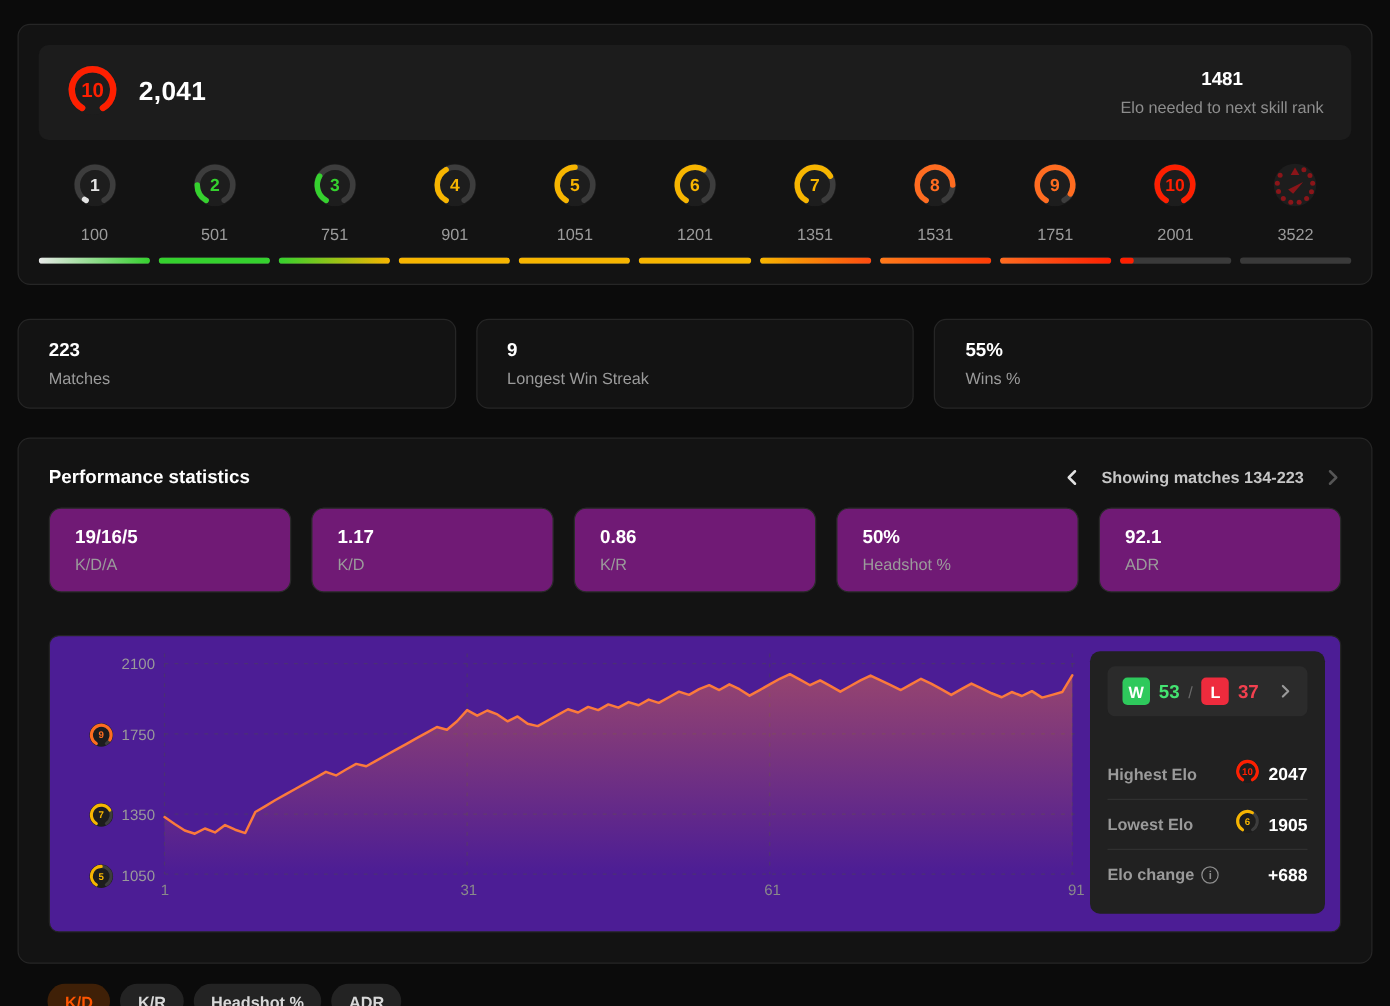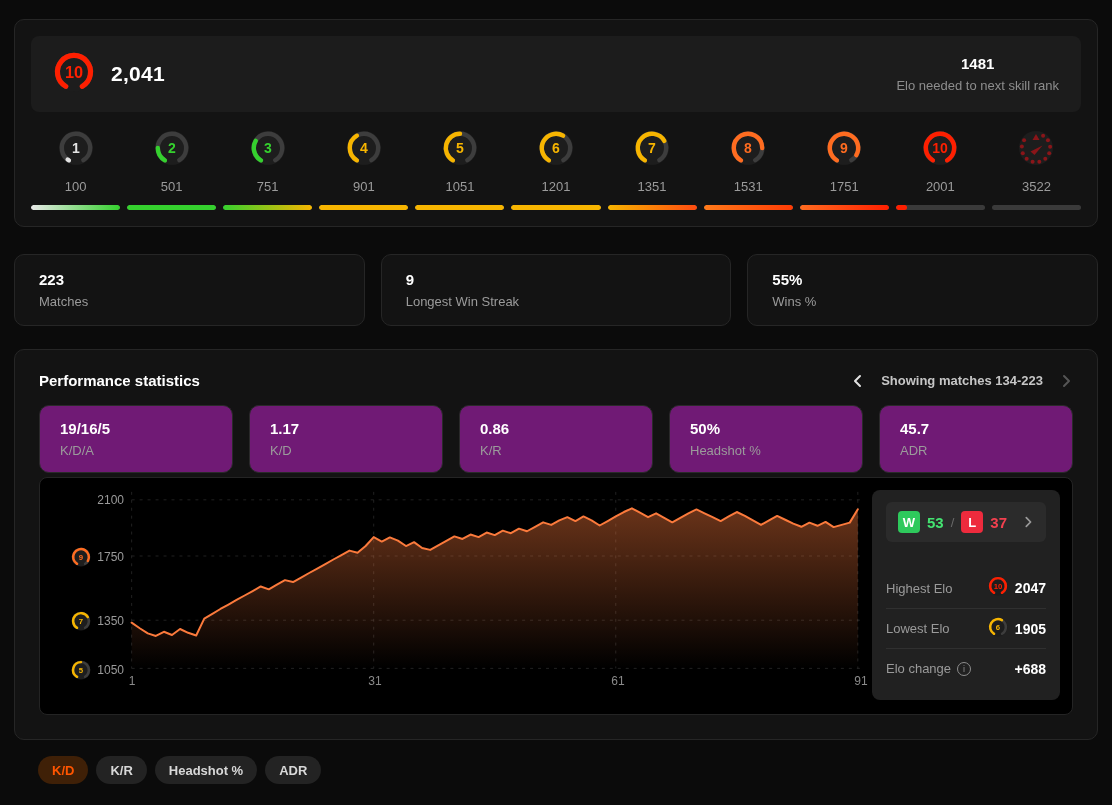--- a/index.html
+++ b/index.html
@@ -38,22 +38,22 @@
   .perf-header { display:flex; align-items:center; justify-content:space-between;
                  padding:22px 24px 16px; }
   .perf-header h2 { font-size:15px; font-weight:bold; }
   .matches-nav { display:flex; align-items:center; gap:16px; }
   .nav-label { font-size:13px; font-weight:bold; color:#c6c6c6; }
   .chev { display:inline-flex; cursor:pointer; }
   .cards-row.inner { margin:0 24px; }
   .cards-row.inner .stat-card { background:#701a75; border-color:#2a2a2a; padding:14px 20px; }
 
   
-  .chart-box { position:relative; margin:4px 24px 0; height:238px;
-               background:#000000; border:1px solid #242424; border-radius:8px; }
+  .chart-box { position:relative; margin:34px 24px 0; height:238px;
+               background:#4c1d95; border:1px solid #242424; border-radius:8px; }
   #chart-svg { position:absolute; inset:0; width:100%; height:100%; }
   .y-tick { position:absolute; left:16px; width:68px; display:flex; align-items:center;
             justify-content:flex-end; gap:6px; font-size:12px; color:#9a9a9a; height:18px; }
   .x-tick { position:absolute; top:196px; transform:translateX(-50%);
             font-size:12px; color:#8a8a8a; }
 
   .chart-side { position:absolute; top:12px; right:12px; bottom:14px; width:188px;
                 background:#212121; border-radius:8px; padding:12px 14px;
                 display:flex; flex-direction:column; }
   .wl-btn { width:100%; height:40px; background:#2b2b2b; border:none; border-radius:6px;
@@ -64,21 +64,21 @@
   .wl-badge.w { background:#2ec95c; }
   .wl-badge.l { background:#ee2b3d; }
   .wl-num { font-size:15px; font-weight:bold; }
   .wl-num.w { color:#44e371; }
   .wl-num.l { color:#f2404f; }
   .wl-sep { color:#6a6a6a; font-size:13px; }
   .wl-btn .chev { margin-left:auto; }
   .side-rows { margin-top:auto; }
   .side-row { display:flex; align-items:center; height:40px; }
   .side-row + .side-row { border-top:1px solid #303030; }
-  .sr-label { font-size:13px; color:#9a9a9a; display:flex; align-items:center; gap:6px; }
+  .sr-label { font-size:13px; color:#9a9a9a; display:flex; align-items:center; gap:6px;font-weight:bold; }
   .sr-right { margin-left:auto; display:flex; align-items:center; gap:7px; }
   .sr-value { font-size:14px; font-weight:bold; }
   .info-i { width:14px; height:14px; border:1px solid #8d8d8d; border-radius:50%;
             display:inline-flex; align-items:center; justify-content:center;
             font-size:9px; color:#8d8d8d; font-style:normal; }
 
   
   .tabs { display:flex; gap:8px; margin:16px 0 0 24px; }
   .tab { height:28px; padding:0 14px; border-radius:14px; border:none; cursor:pointer;
          font-family:inherit; font-size:13px; font-weight:bold;
@@ -312,21 +312,21 @@
     <div class="v">0.86</div>
     <div class="l">K/R</div>
   </div>
 
   <div class="stat-card">
     <div class="v">50%</div>
     <div class="l">Headshot %</div>
   </div>
 
   <div class="stat-card">
-    <div class="v">45.7</div>
+    <div class="v">92.1</div>
     <div class="l">ADR</div>
   </div>
 </div>
 
     <div class="chart-box">
       <svg id="chart-svg" preserveAspectRatio="none" viewBox="0 0 1036 238">
           <defs>
             <linearGradient id="areaGrad" x1="0" y1="0" x2="0" y2="1">
               <stop offset="0%" stop-color="#fb7a3c" stop-opacity="0.42"></stop>
               <stop offset="100%" stop-color="#fb7a3c" stop-opacity="0"></stop>

